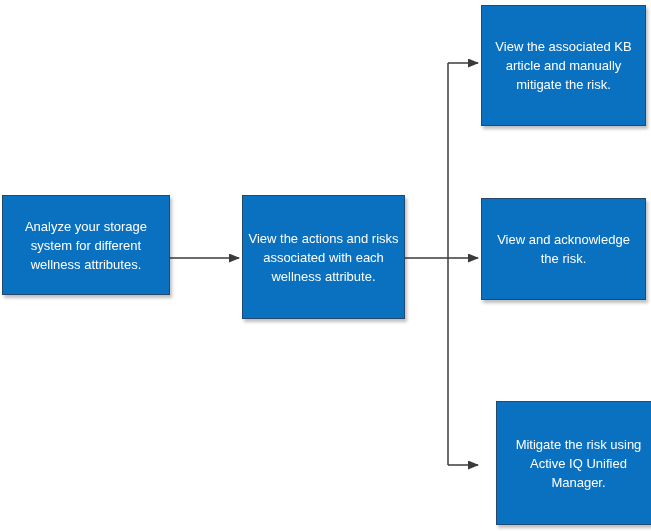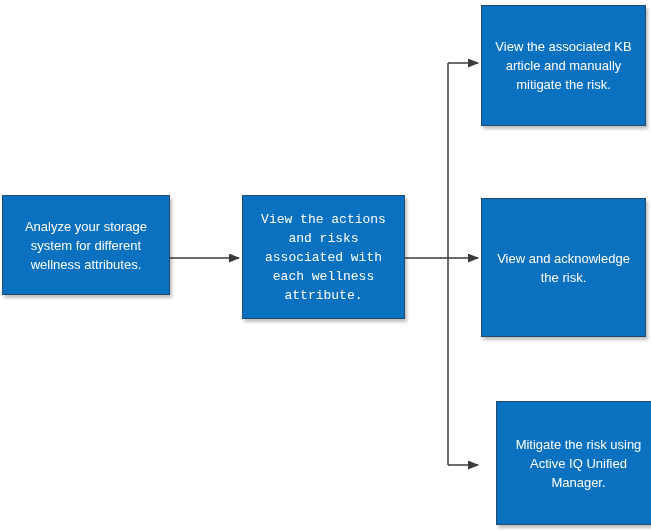--- a/index.html
+++ b/index.html
@@ -39,23 +39,23 @@
     font-size: 13px;
     line-height: 19px;
     text-align: center;
     display: flex;
     align-items: center;
     justify-content: center;
     padding: 4px 5px;
   }
   .node span { display: block; }
   #node-analyze          { left: 2px;   top: 195px; width: 168px; height: 100px; }
-  #node-view-actions     { left: 242px; top: 195px; width: 163px; height: 124px; font-family: Liberation Mono, monospace; }
+  #node-view-actions     { left: 242px; top: 195px; width: 163px; height: 124px; }
   #node-kb-article       { left: 481px; top: 5px;   width: 165px; height: 121px; }
-  #node-acknowledge      { left: 481px; top: 198px; width: 165px; height: 139px; }
+  #node-acknowledge      { left: 481px; top: 198px; width: 165px; height: 102px; }
   #node-mitigate-aiqum   { left: 496px; top: 401px; width: 165px; height: 124px; align-items: center; }
 </style>
 </head>
 <body>
 
 <div class="canvas">
 
   <svg class="connectors" viewBox="0 0 651 531" xmlns="http://www.w3.org/2000/svg">
     <defs>
       <marker id="arrowhead" markerWidth="11" markerHeight="9" refX="10" refY="4.5" orient="auto" markerUnits="userSpaceOnUse">

